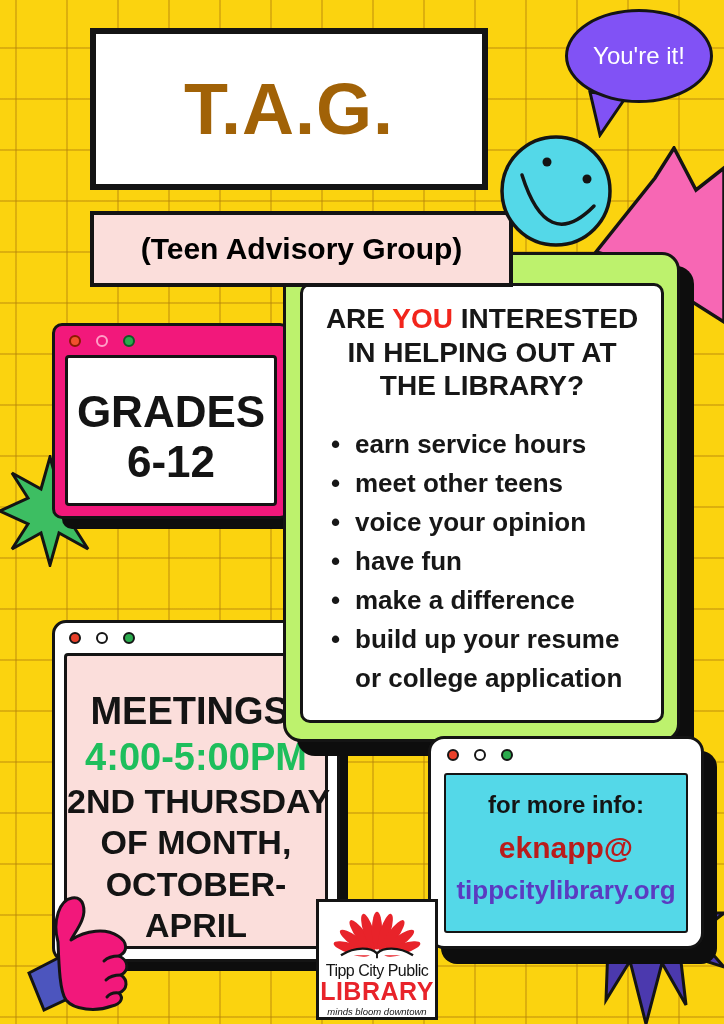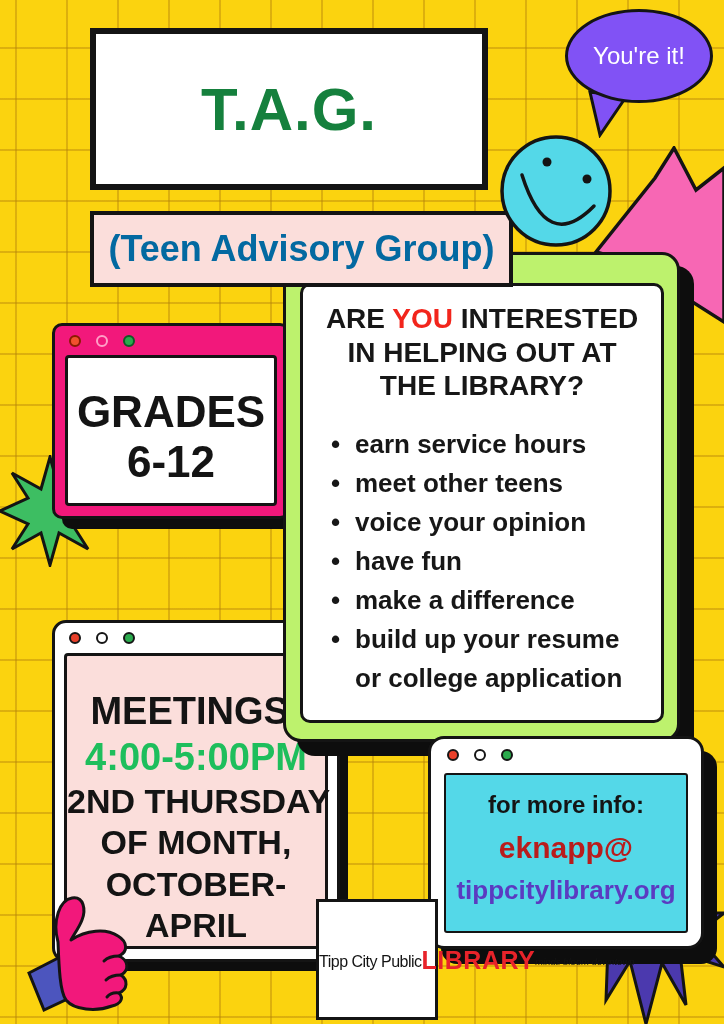--- a/index.html
+++ b/index.html
@@ -17,35 +17,35 @@
   svg{display:block;}
 
   
   .pink-star{position:absolute;left:592px;top:146px;width:132px;height:200px;z-index:1;}
   .green-star{position:absolute;left:0px;top:455px;width:110px;height:112px;z-index:1;}
   .purple-star{position:absolute;left:578px;top:905px;width:146px;height:119px;z-index:1;}
 
   
   .tag-box{position:absolute;left:90px;top:28px;width:398px;height:162px;background:#fff;
     border:6px solid #141414;display:flex;align-items:center;justify-content:center;z-index:2;}
-  .tag-text{font-size:60px;font-weight:800;letter-spacing:1px;color:#15803d;}
+  .tag-text{font-size:72px;font-weight:800;letter-spacing:1px;color:#a16207;}
 
   
   .bubble-tail{position:absolute;left:584px;top:88px;width:48px;height:50px;z-index:2;}
   .bubble{position:absolute;left:565px;top:9px;width:148px;height:94px;background:#8152F5;
     border:3px solid #141414;border-radius:50%;display:flex;align-items:center;justify-content:center;z-index:2;}
   .bubble-text{color:#fff;font-size:24px;font-weight:500;}
 
   
   .smiley{position:absolute;left:499px;top:132px;width:116px;height:118px;z-index:5;}
 
   
   .subtitle-strip{position:absolute;left:90px;top:211px;width:423px;height:76px;background:#FBDEDB;
     border:4px solid #141414;display:flex;align-items:center;justify-content:center;z-index:4;}
-  .subtitle-text{font-size:36px;font-weight:700;color:#0369a1;white-space:nowrap;}
+  .subtitle-text{font-size:30px;font-weight:700;color:#000000;white-space:nowrap;}
 
   
   .dots{position:absolute;top:9px;left:14px;display:flex;gap:15px;}
   .dot{width:12px;height:12px;border-radius:50%;border:2px solid #151515;}
   .dot.red{background:#E8402A;}
   .dot.white{background:#fff;}
   .dot.green{background:#2BAA4D;}
   .gdot{width:12px;height:12px;border-radius:50%;}
   .gdot.red{background:#F1512D;border:2px solid #8a1c00;}
   .gdot.pink{background:transparent;border:2px solid #FF9FC7;}
@@ -79,21 +79,21 @@
     border:3px solid #141414;border-radius:4px;text-align:center;padding-top:32px;line-height:1.22;color:#141414;}
   .m-title{font-size:38px;font-weight:800;}
   .m-time{font-size:38px;font-weight:800;color:#1EBE5C;white-space:nowrap;}
   .m-line{font-size:34px;font-weight:800;white-space:nowrap;}
 
   
   .thumb{position:absolute;left:22px;top:890px;width:125px;height:130px;z-index:6;}
 
   
   .logo{position:absolute;left:316px;top:899px;width:122px;height:121px;background:#fff;
-    border:3px solid #141414;z-index:5;display:flex;flex-direction:row;align-items:center;padding-top:4px;}
+    border:3px solid #141414;z-index:5;display:flex;flex-direction:column;align-items:center;padding-top:4px;}
   .logo-l1{font-size:16px;color:#141414;letter-spacing:-0.5px;margin-top:1px;white-space:nowrap;}
   .logo-l2{font-size:25px;font-weight:800;color:#E8232A;letter-spacing:0.5px;margin-top:-3px;white-space:nowrap;}
   .logo-tag{font-size:9.5px;font-weight:400;font-style:italic;color:#141414;margin-top:0px;white-space:nowrap;}
 
   
   .info-window{position:absolute;left:428px;top:736px;width:276px;height:213px;background:#fff;
     border:3.5px solid #141414;border-radius:16px;box-shadow:13px 15px 0 #0d0d0d;z-index:4;}
   .info-window .dots{top:10px;left:16px;}
   .info-body{position:absolute;left:13px;right:13px;top:34px;bottom:13px;background:#54D8E8;
     border:2.5px solid #141414;border-radius:3px;text-align:center;}

